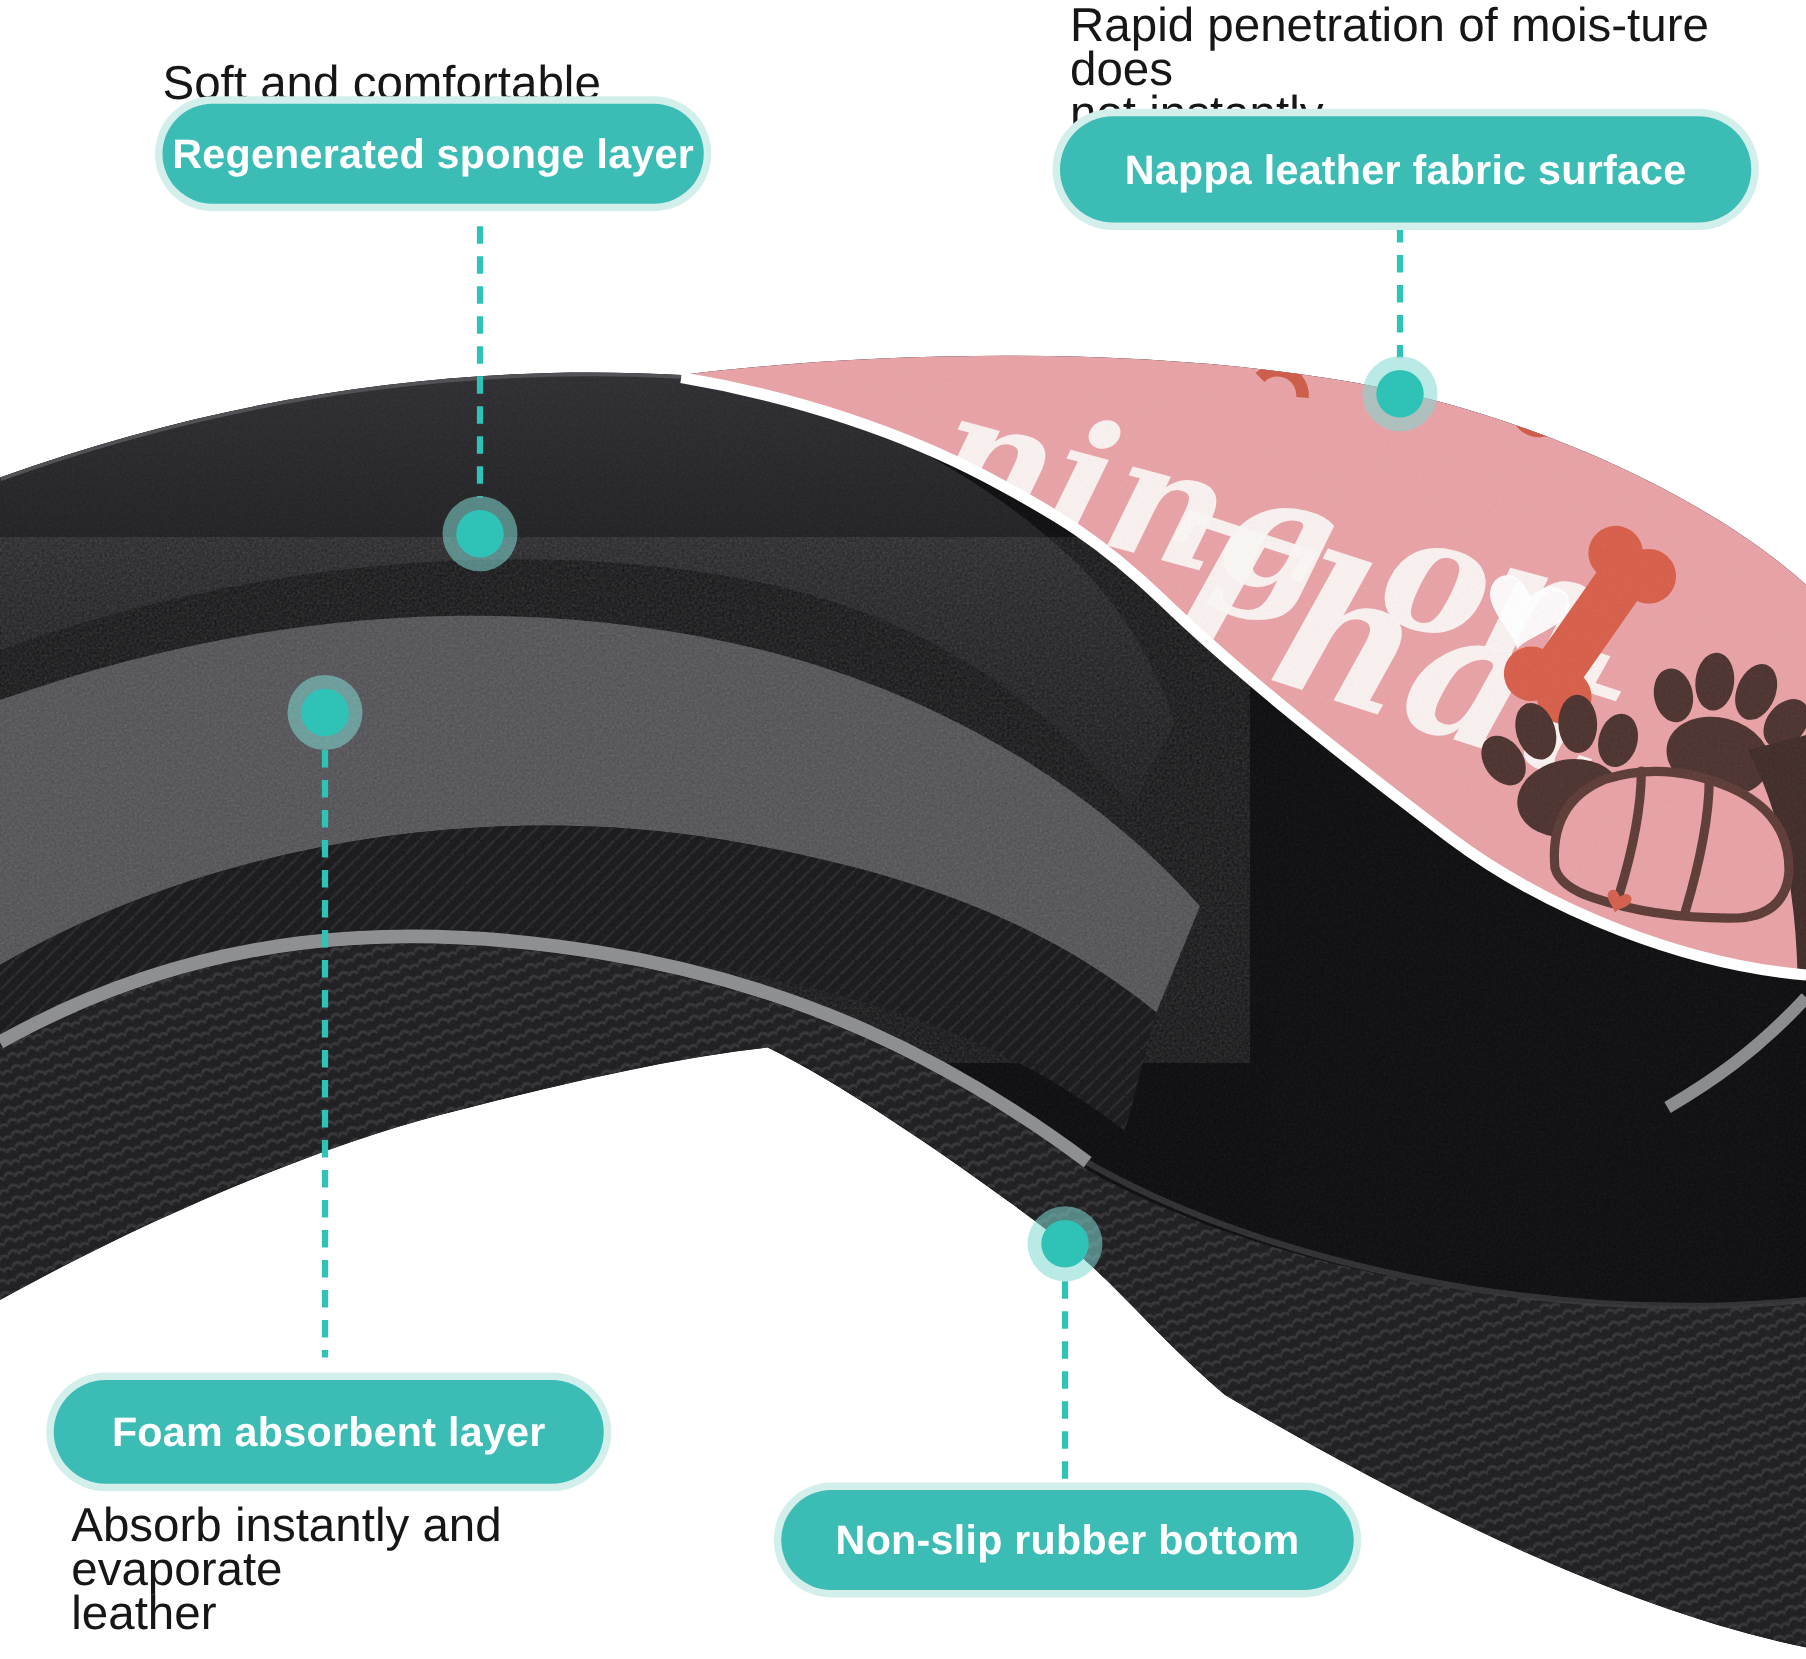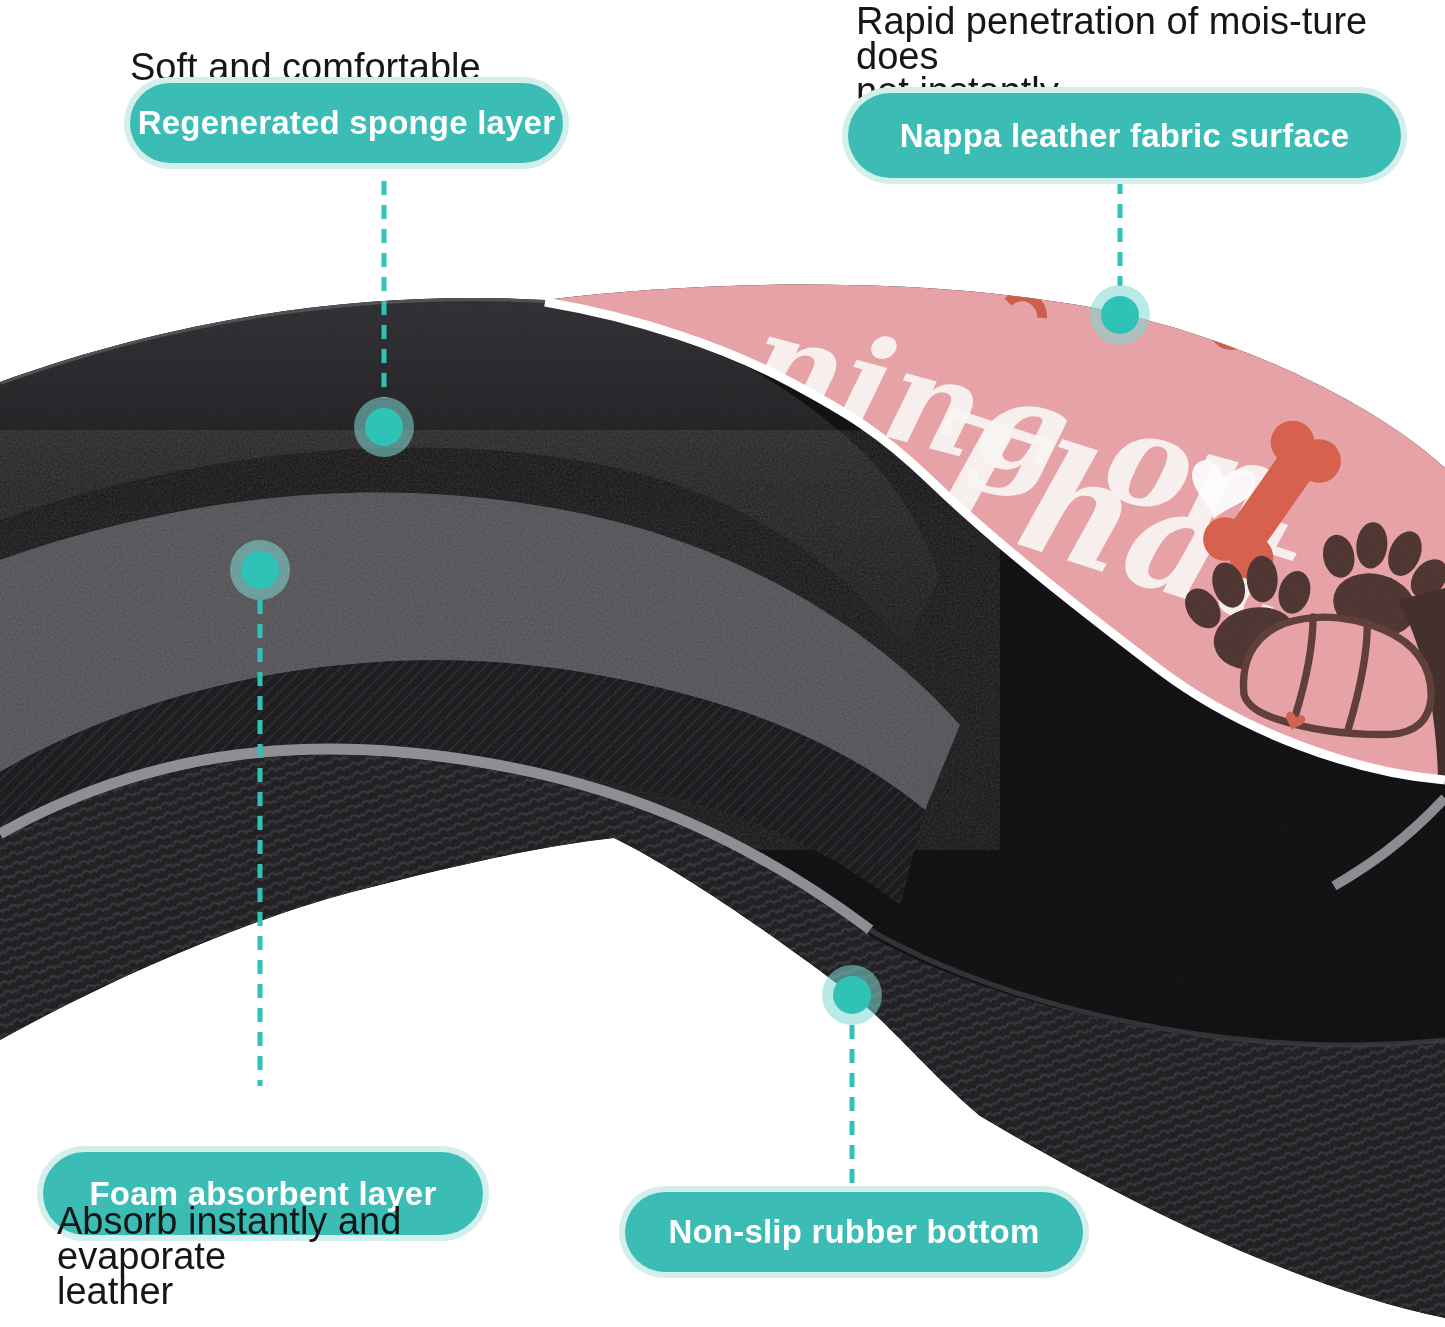--- a/index.html
+++ b/index.html
@@ -165,21 +165,21 @@
 
   <div class="caption" style="left:130px;top:50px;width:433px;text-align:left;">Soft and comfortable</div>
   <div class="pill" style="left:130px;top:83px;width:433px;height:80px;">Regenerated sponge layer</div>
 
   <div class="caption" style="left:856px;top:4px;width:580px;">
     <span>Rapid penetration of mois-ture does</span><br>
     <span>not instantly</span>
   </div>
   <div class="pill" style="left:848px;top:69px;width:553px;height:85px;margin-top:24px;">Nappa leather fabric surface</div>
 
-  <div class="pill" style="left:43px;top:1152px;width:440px;height:83px;">Foam absorbent layer</div>
+  <div class="pill" style="left:43px;top:1104px;width:440px;height:83px;">Foam absorbent layer</div>
   <div class="caption" style="left:57px;top:1204px;width:520px;">
     <span>Absorb instantly and evaporate</span><br>
     <span>leather</span>
   </div>
 
   <div class="pill" style="left:625px;top:1192px;width:458px;height:80px;">Non-slip rubber bottom</div>
 
 </div>
 
 </body></html>

